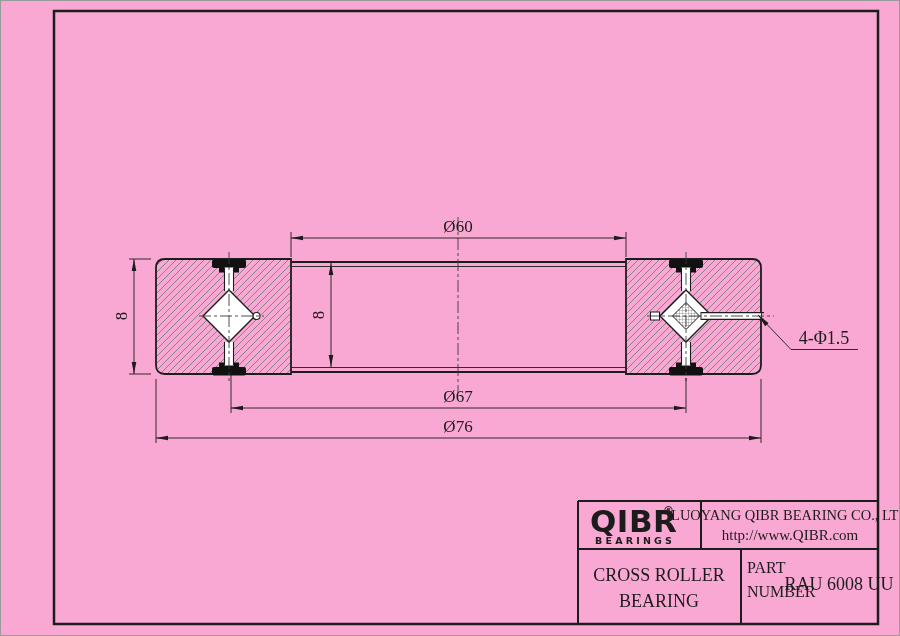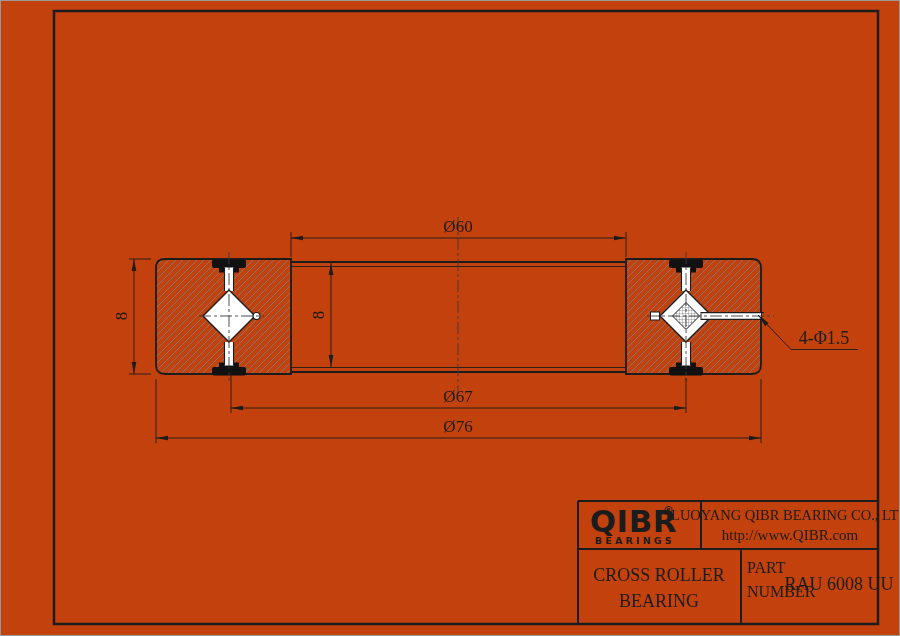--- a/index.html
+++ b/index.html
@@ -1,21 +1,21 @@
 <!DOCTYPE html>
 <html><head>
 <meta charset="utf-8">
 <style>
   html, body { margin: 0; padding: 0; background: #ffffff; }
   #stage {
     position: relative;
     width: 898px;
     height: 634px;
     border: 1px solid #9a9a9a;
-    background: #c2410c;
+    background: #f9a8d4;
     overflow: hidden;
   }
   svg { display: block; }
   text {
     font-family: "Liberation Serif", "DejaVu Serif", serif;
     fill: #1c1c1c;
   }
   .dim-text { font-size: 17px; }
   .callout-text { font-size: 18px; }
   .logo-text {

